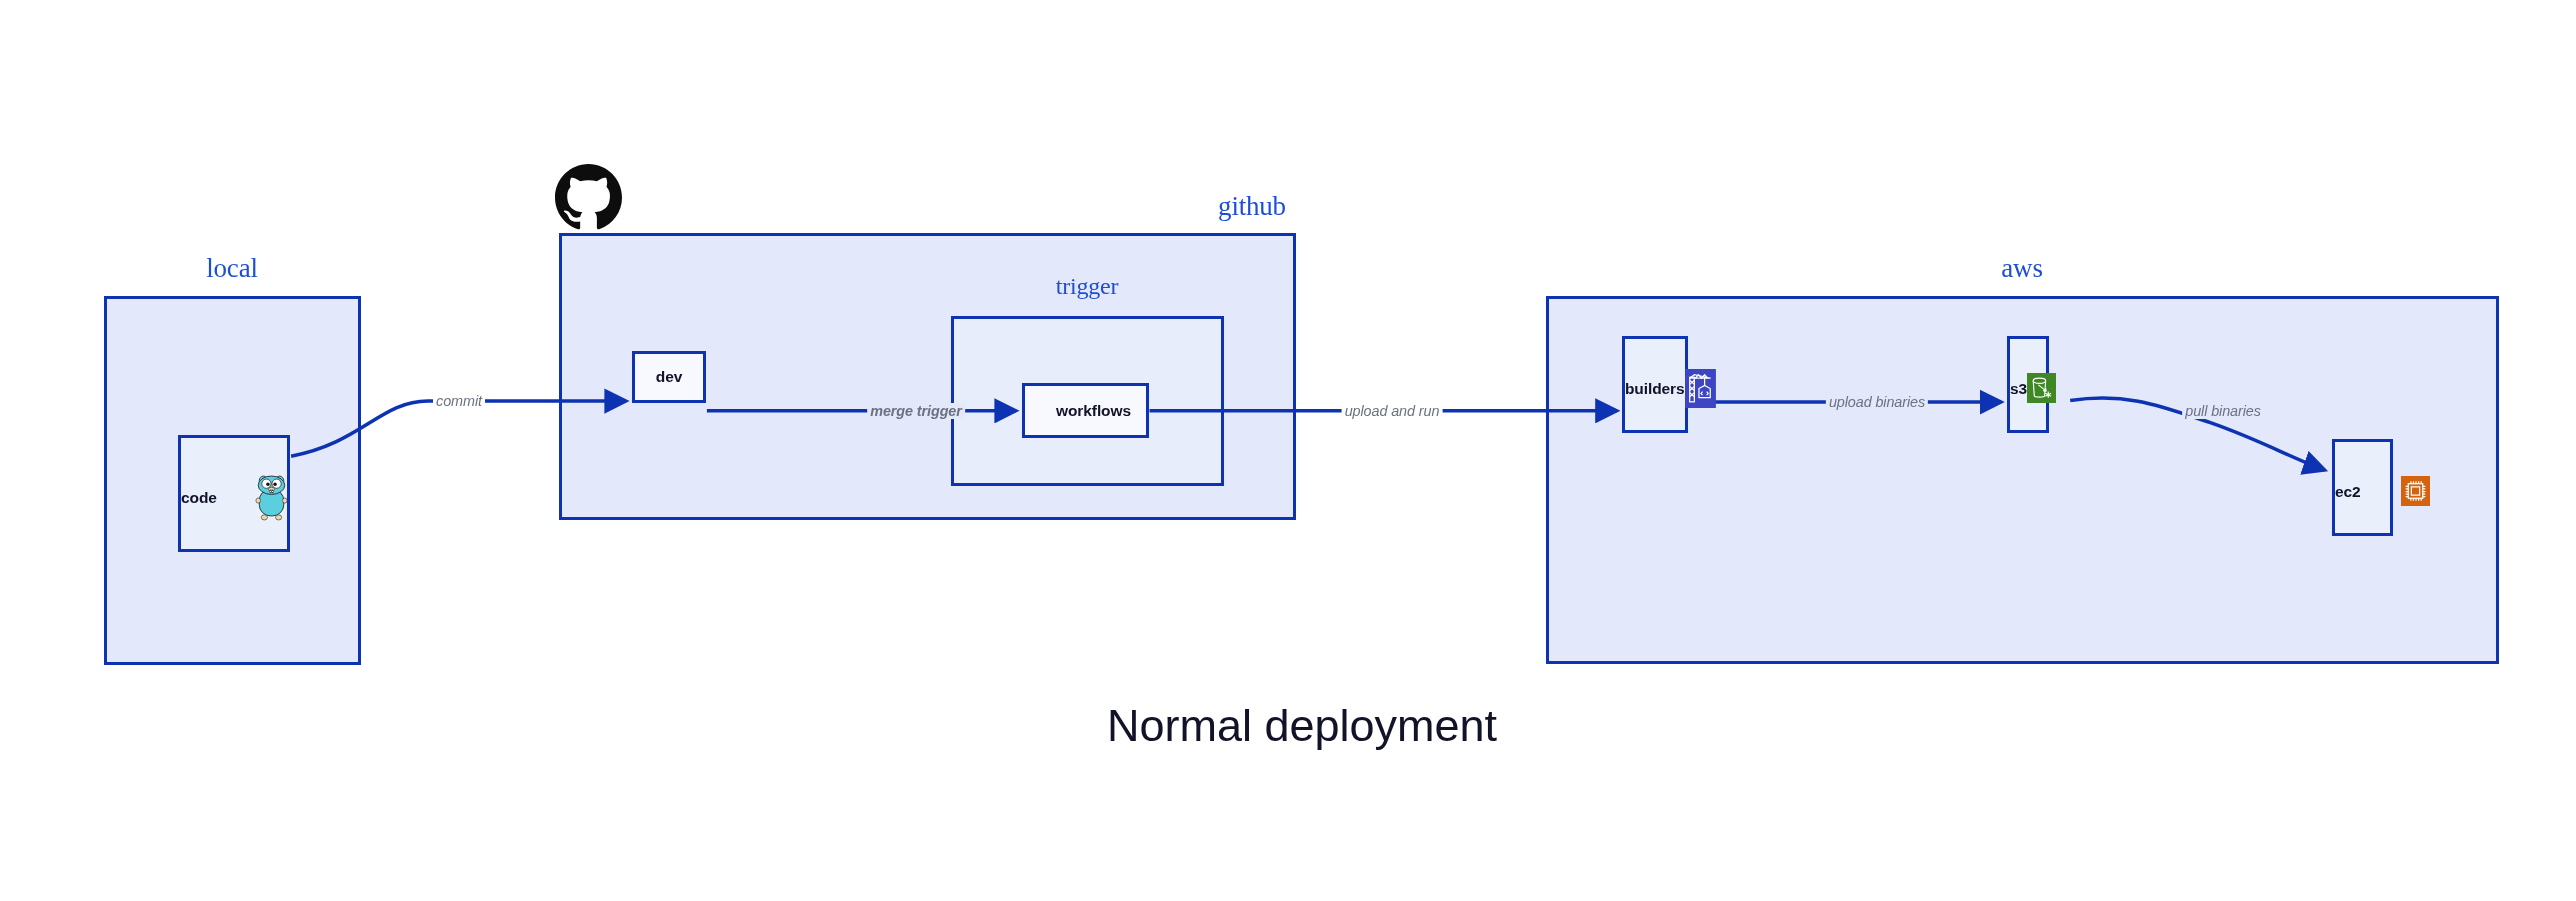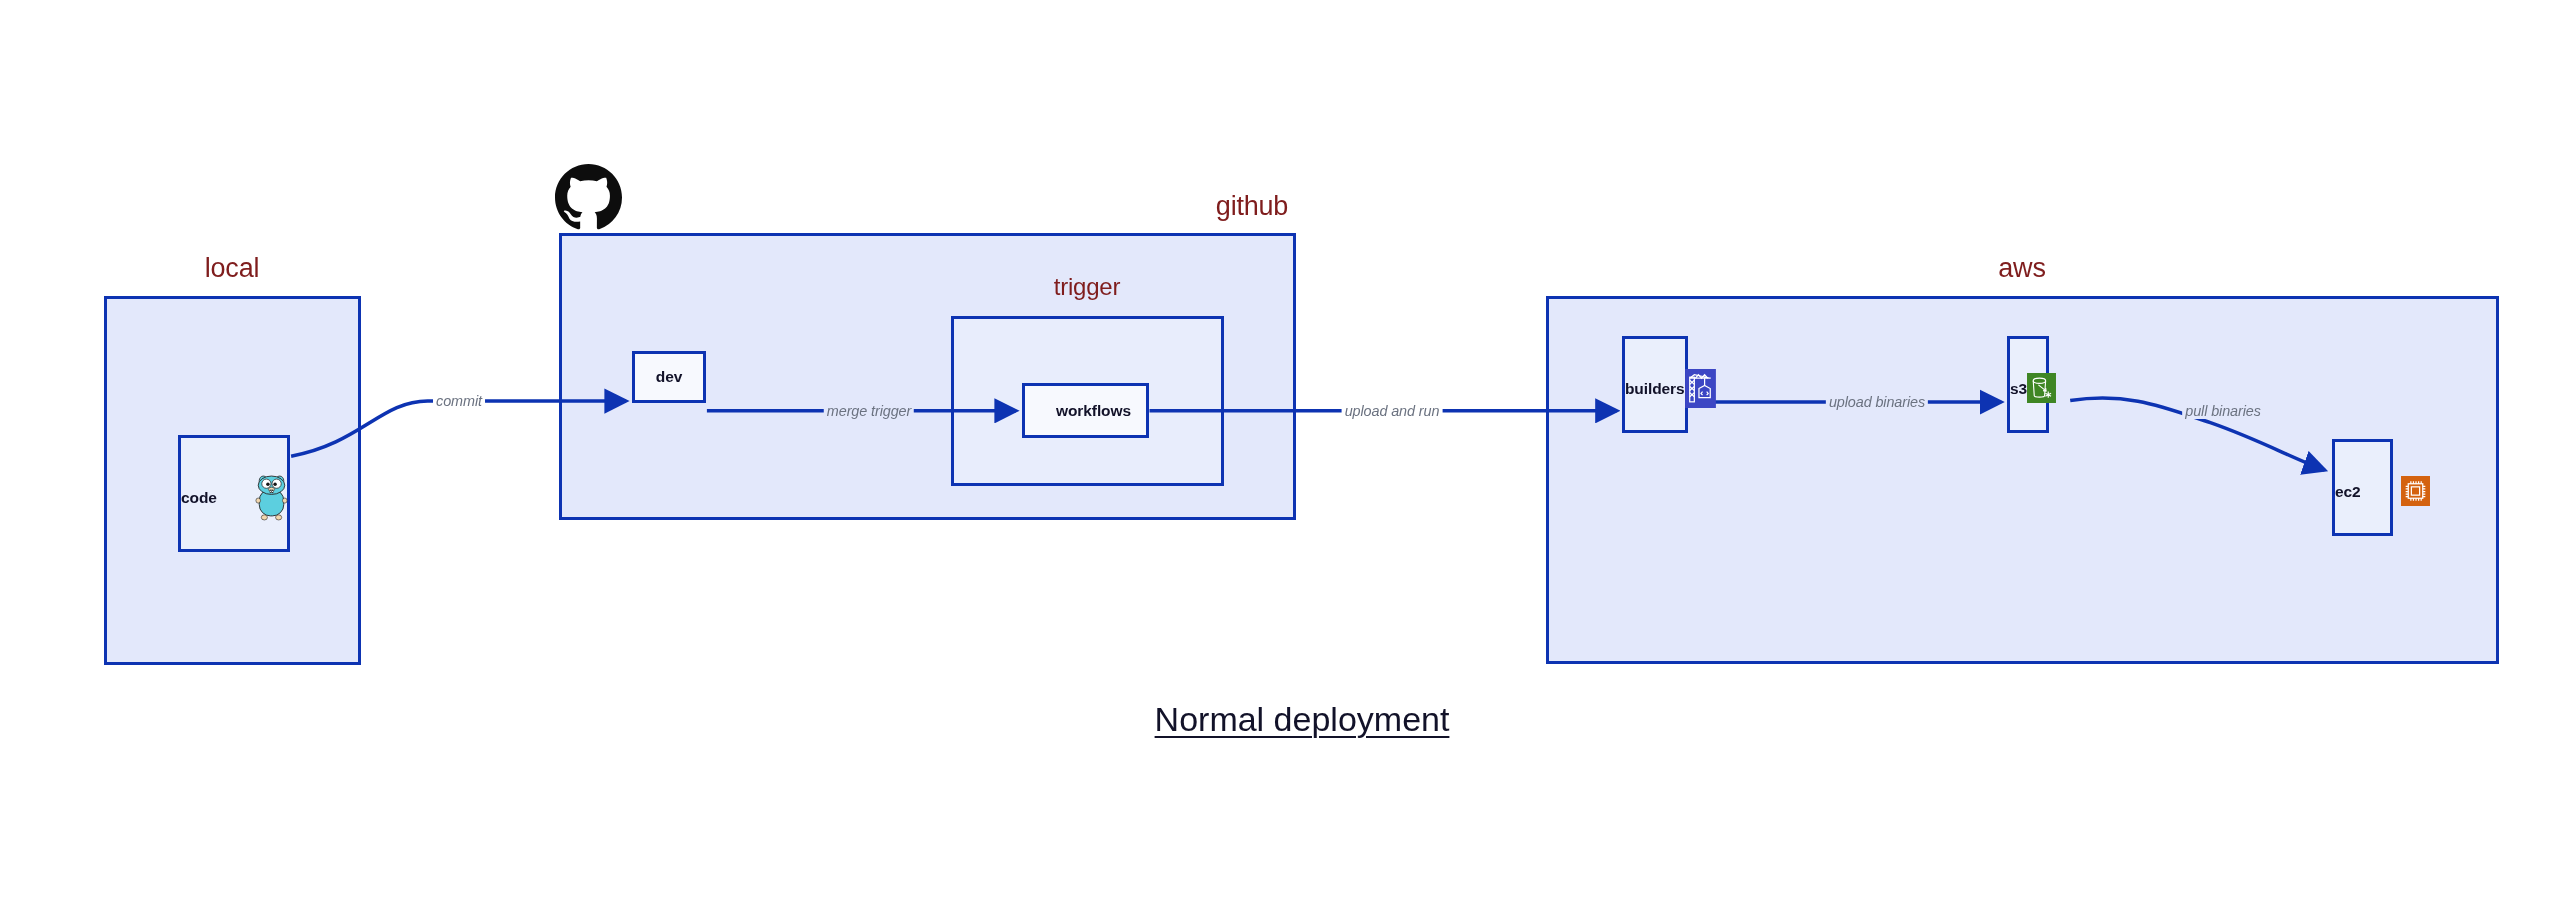--- a/index.html
+++ b/index.html
@@ -24,24 +24,24 @@
     box-sizing: border-box;
     background: #e3e8fb;
     border: 3.6px solid #0d33b2;
   }
   .cluster.level2 {
     background: #e8edfc;
   }
 
   .cluster-title {
     position: absolute;
-    font-family: Liberation Sans, sans-serif;
+    font-family: Liberation Serif, serif;
     font-size: 27px;
     font-weight: 400;
-    color: #7f1d1d;
+    color: #1d4ed8;
     white-space: nowrap;
     transform: translateX(-50%);
     letter-spacing: -0.2px;
   }
 
   
   .node {
     position: absolute;
     box-sizing: border-box;
     background: #eaeffc;
@@ -92,23 +92,22 @@
     padding: 0 3.1px;
     letter-spacing: -0.1px;
   }
   .edge-label.bg-white  { background: #ffffff; }
   .edge-label.bg-l1     { background: #e3e8fb; }
 
   
   #diagram-title {
     position: absolute;
     font-family: "Liberation Sans", sans-serif;
-    font-size: 34px;
+    font-size: 45px;
     color: #121229;
-    text-decoration: underline;
     text-underline-offset: 5.2px;
     text-decoration-thickness: 2.1px;
     white-space: nowrap;
     transform: translateX(-50%);
   }
 
   
   #octocat {
     position: absolute;
     line-height: 0;
@@ -157,21 +156,21 @@
 
     <path d="M 2231,797 L 3138,797" fill="none" stroke="#0d33b2" stroke-width="7" marker-end="url(#arrowhead)"></path>
 
     <path d="M 3280,780 L 3884,780" fill="none" stroke="#0d33b2" stroke-width="7" marker-end="url(#arrowhead)"></path>
 
     <path d="M 4018,777 C 4130,760 4200,790 4290,820 C 4390,855 4450,890 4512,912" fill="none" stroke="#0d33b2" stroke-width="7" marker-end="url(#arrowhead)"></path>
   </svg>
 
   <div class="edge-label bg-white" style="left:459px; top:401px;">commit</div>
 
-  <div class="edge-label bg-l1" style="left:869px; top:411px;">merge trigger</div>
+  <div class="edge-label bg-l1" style="left:916px; top:411px;font-weight:bold;">merge trigger</div>
 
   <div class="edge-label bg-white" style="left:1392px; top:411px;">upload and run</div>
 
   <div class="edge-label bg-l1" style="left:1877px; top:402px;">upload binaries</div>
 
   <div class="edge-label bg-l1" style="left:2223px; top:411px;">pull binaries</div>
 
   <div class="node" style="left:178px; top:435px; width:112px; height:117px;gap:36px;">
     <div class="node-label">code</div>
     <div class="node-icon">

